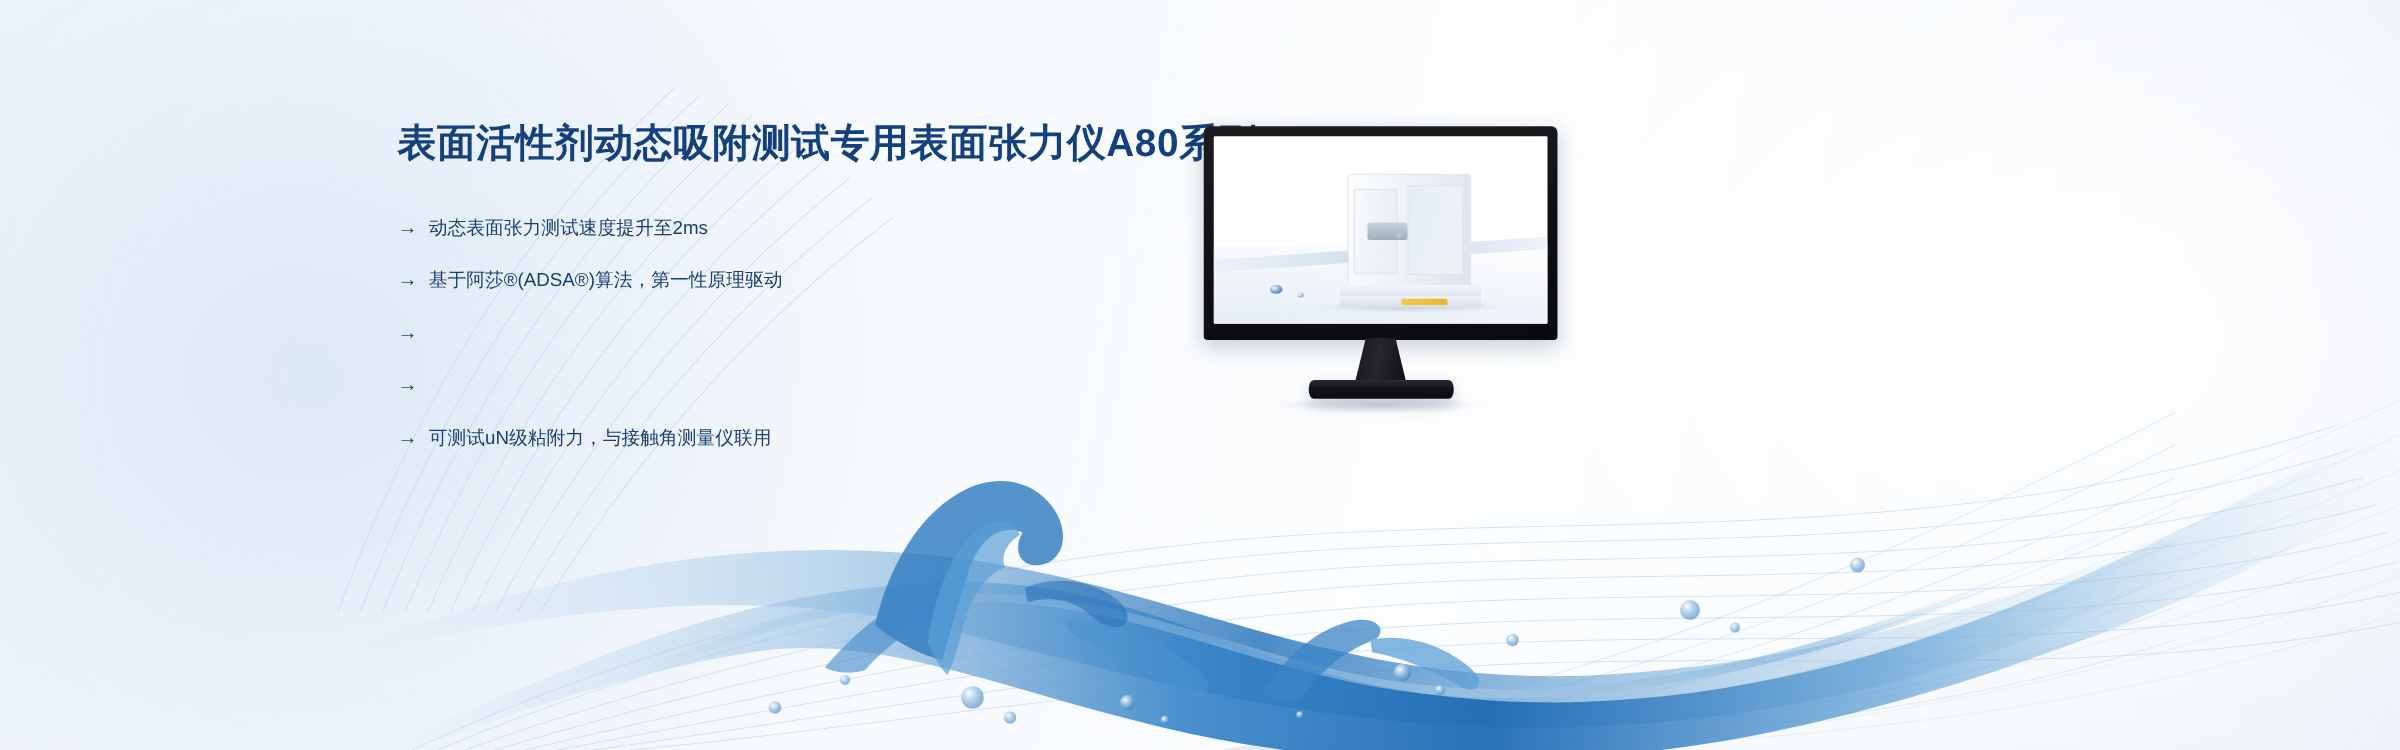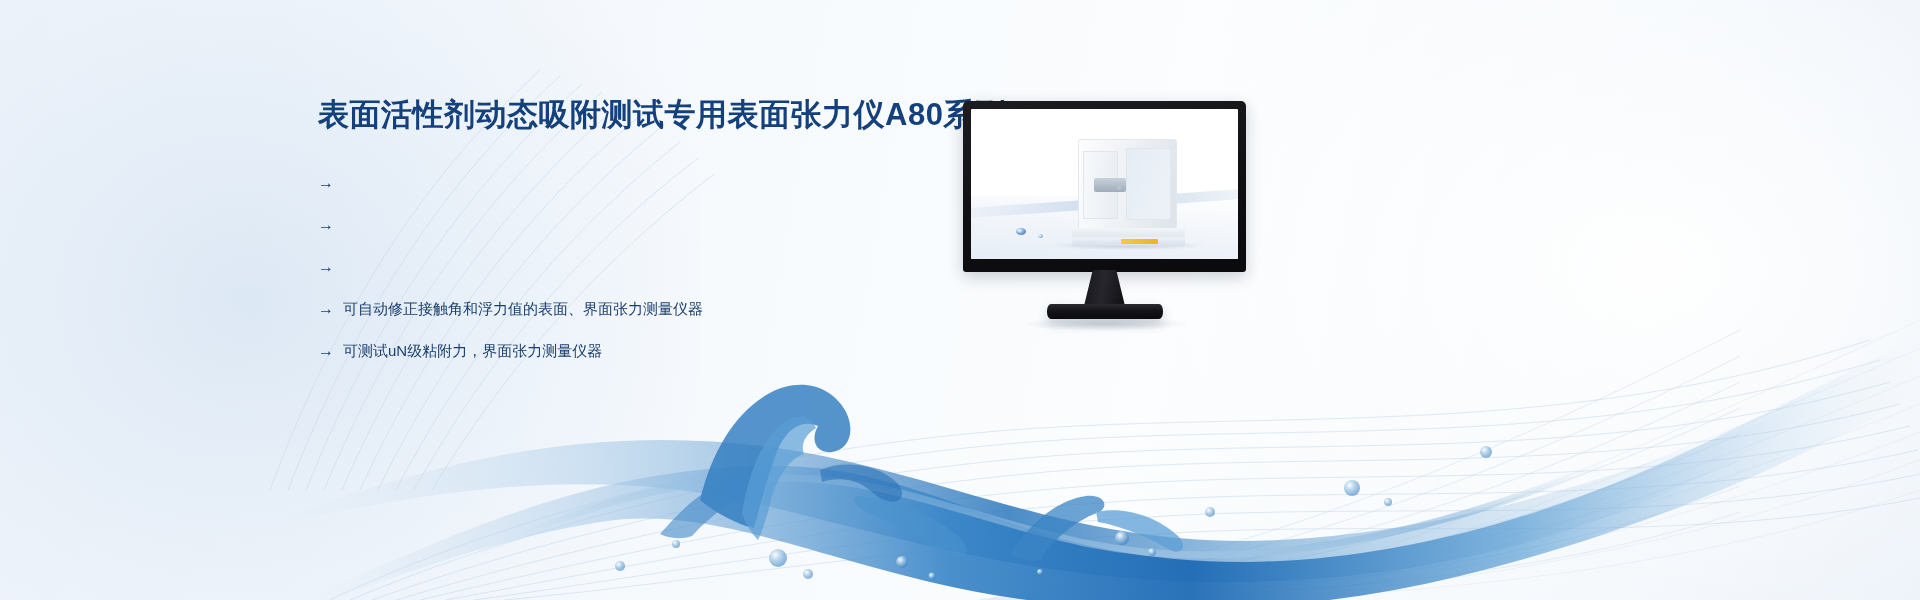--- a/index.html
+++ b/index.html
@@ -206,34 +206,35 @@
       <path d="M0 300 C 252 293, 496 262, 700 190"></path>
     </g>
   </svg>
 
   <div id="text-block">
     <h1 id="page-title">表面活性剂动态吸附测试专用表面张力仪A80系列</h1>
 
     <ul id="feature-list">
       <li class="feature-item">
         <span class="feature-arrow">→</span>
-      </li>
-      <li class="feature-item">
-        <span class="feature-arrow">→</span>
-      </li>
-      <li class="feature-item">
-        <span class="feature-arrow">→</span>
-      </li>
-      <li class="feature-item">
-        <span class="feature-arrow">→</span>
-        <span class="feature-text">可自动修正接触角和浮力值的表面、界面张力测量仪器</span>
-      </li>
-      <li class="feature-item">
-        <span class="feature-arrow">→</span>
-        <span class="feature-text">可测试uN级粘附力，界面张力测量仪器</span>
+        <span class="feature-text">动态表面张力测试速度提升至2ms</span>
+      </li>
+      <li class="feature-item">
+        <span class="feature-arrow">→</span>
+        <span class="feature-text">基于阿莎®(ADSA®)算法，第一性原理驱动</span>
+      </li>
+      <li class="feature-item">
+        <span class="feature-arrow">→</span>
+      </li>
+      <li class="feature-item">
+        <span class="feature-arrow">→</span>
+      </li>
+      <li class="feature-item">
+        <span class="feature-arrow">→</span>
+        <span class="feature-text">可测试uN级粘附力，与接触角测量仪联用</span>
       </li>
     </ul>
   </div>
 
   <div id="monitor">
     <div id="monitor-bezel">
       <div id="monitor-screen">
         <div class="instr" id="instr-desk"></div>
         <div class="instr" id="instr-desk-line"></div>
         <div class="instr" id="instr-shadow"></div>

